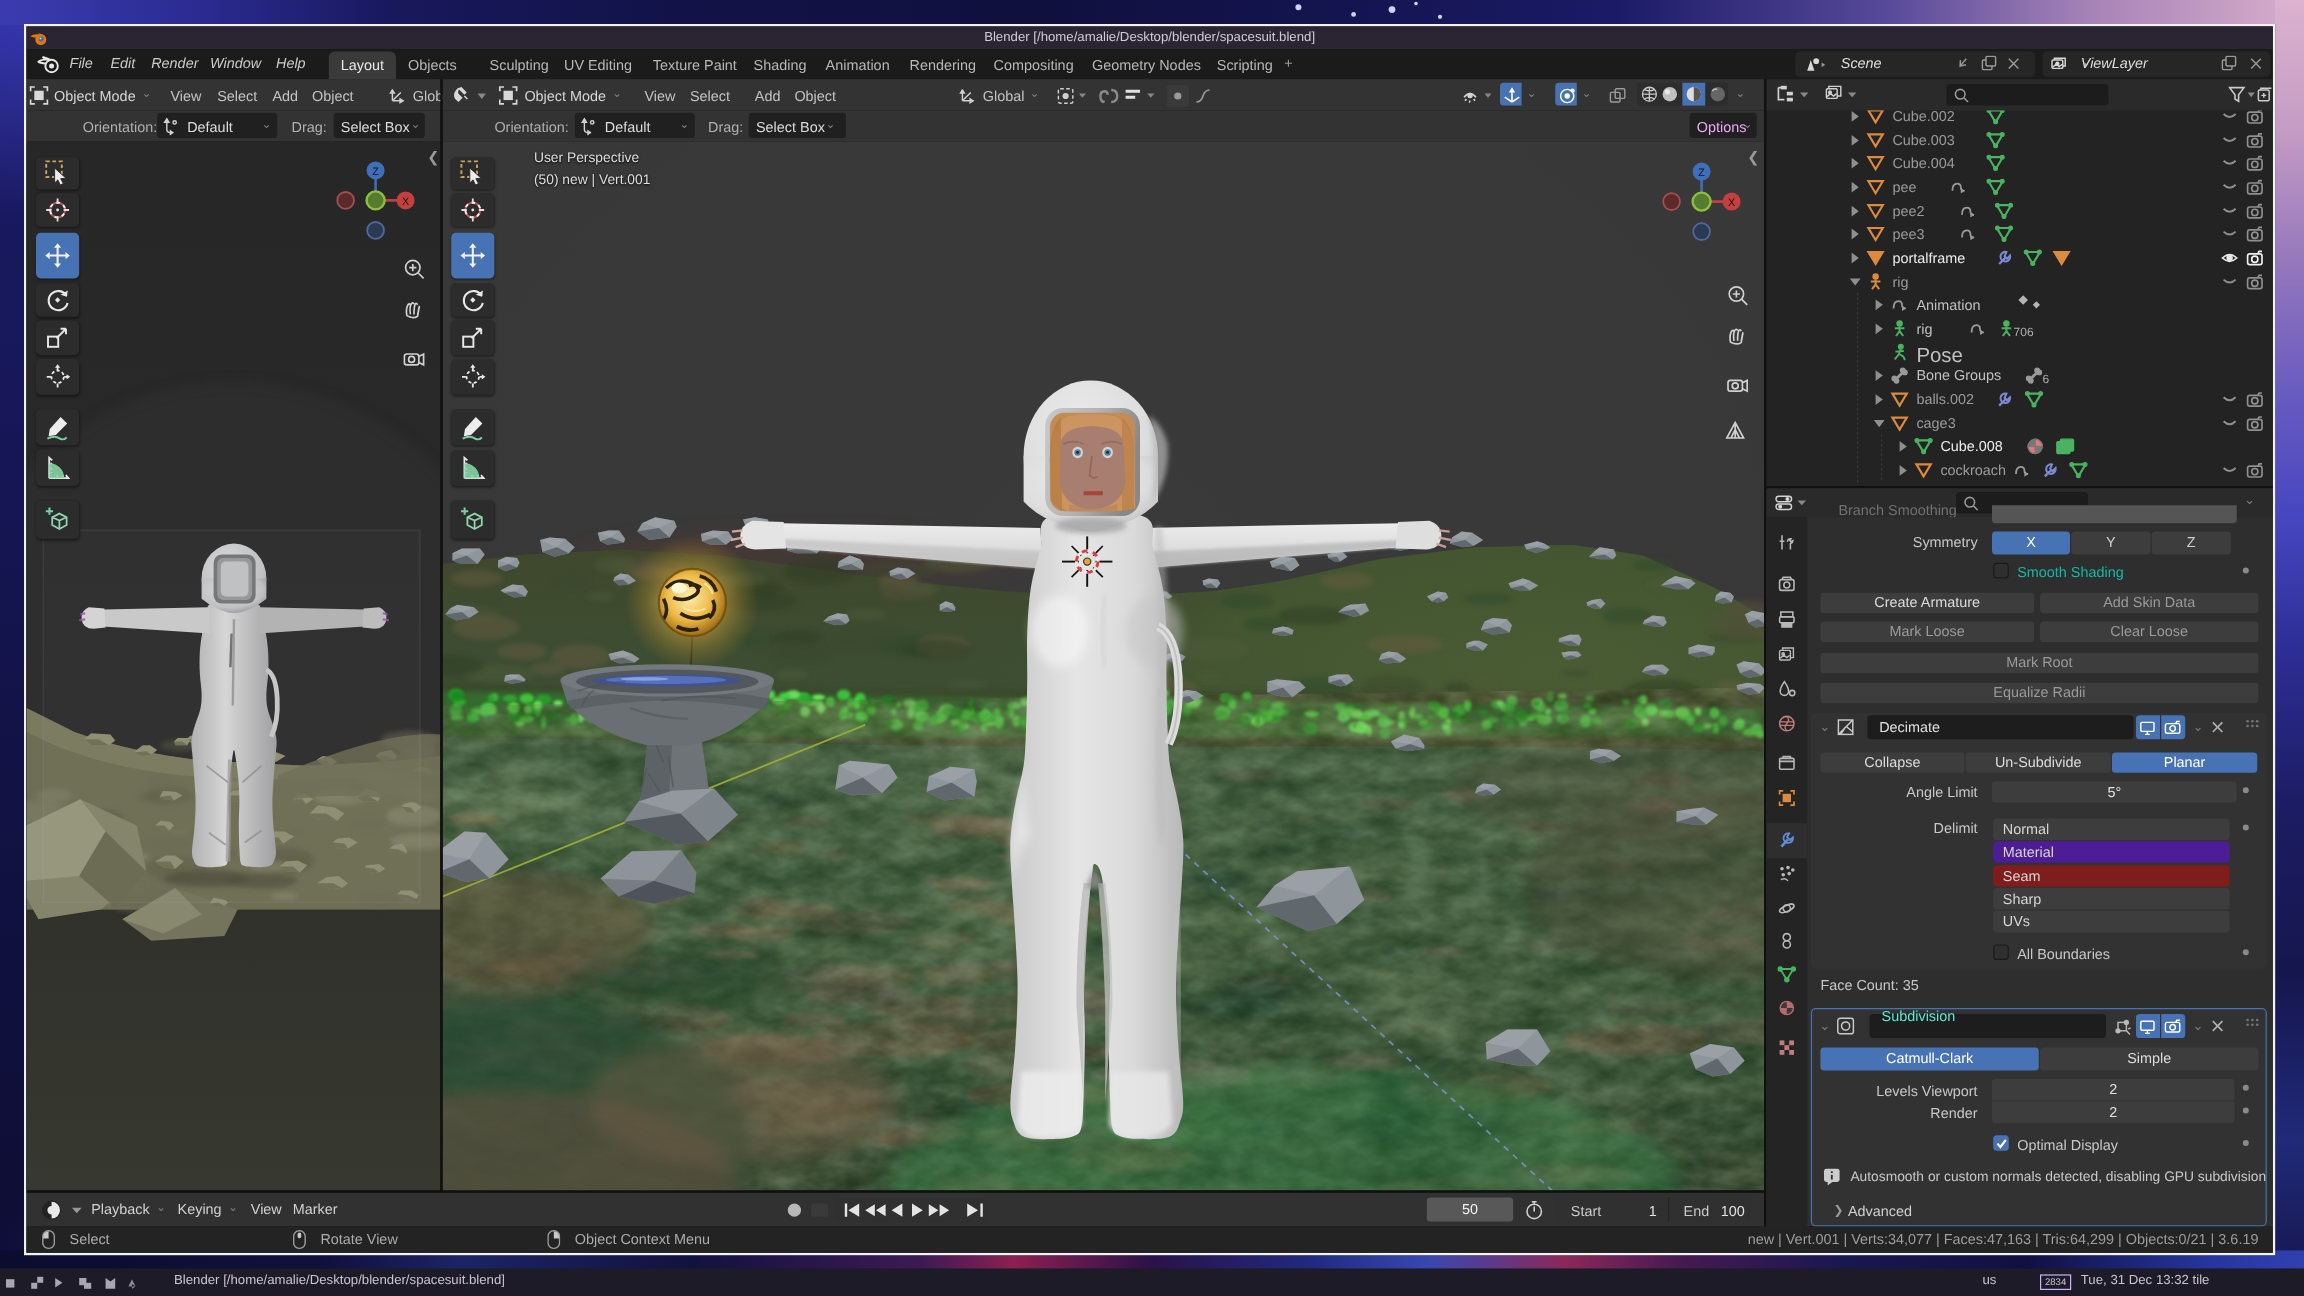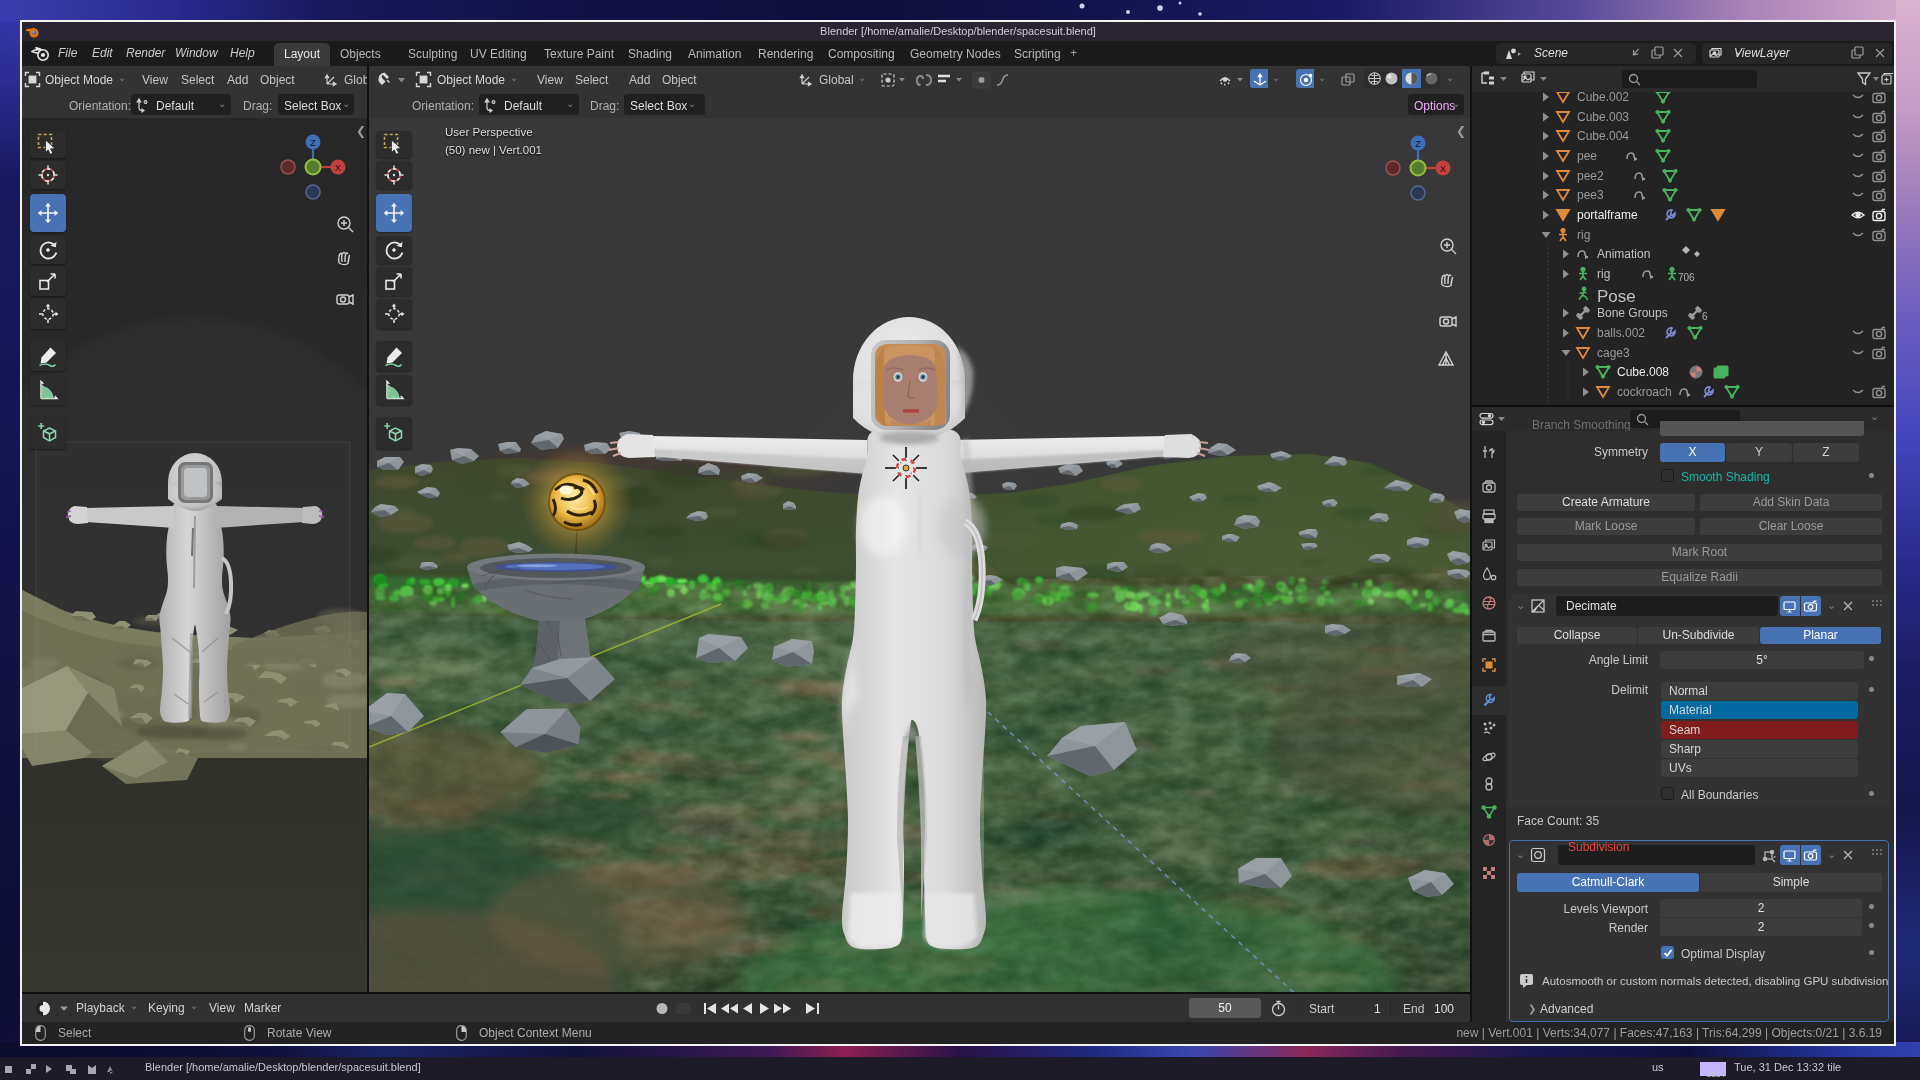--- a/index.html
+++ b/index.html
@@ -66,21 +66,21 @@
         <rect x="27" y="2" width="5" height="5"></rect>
       <path d="M42 3 l6 4 -6 4 z"></path>
         <rect x="62" y="3" width="6" height="6"></rect>
         <rect x="66" y="7" width="6" height="5"></rect>
       <path d="M84 3 h8 v9 h-8 z M84 3 l4 3 4 -3"></path>
         <path d="M106 4 l3 6 h-6 z M109 10 l-3 -2 v4 z" opacity="0.8"></path>
     </g>
   </svg>
   <div class="abs" style="left:145px;top:4px;font-size:11px;">Blender [/home/amalie/Desktop/blender/spacesuit.blend]</div>
   <div class="abs" style="left:1652px;top:4px;">us</div>
-  <div class="abs" style="left:1700px;top:5px;width:26px;height:13px;border:7px solid #c4b5fd;font-size:8px;text-align:center;line-height:12px;">2834</div>
+  <div class="abs" style="left:1700px;top:5px;width:26px;height:13px;border:1px solid #c4b5fd;font-size:8px;text-align:center;line-height:12px;">2834</div>
   <div class="abs" style="left:1734px;top:4px;">Tue, 31 Dec 13:32  tile</div>
 </div>
 
 <div id="win" class="abs">
   <div id="titlebar" class="abs">Blender [/home/amalie/Desktop/blender/spacesuit.blend]</div>
   <svg class="abs" style="left:3px;top:3px" width="15" height="14" viewBox="0 0 15 14">
     <circle cx="9" cy="8" r="4.6" fill="#ea7600"></circle>
     <path d="M5.5 6.5 Q1 6 0.5 5.2 Q1.5 4 5 3.6 L8.5 3.8 L6.5 2 L10.5 3.9 Q12 4.5 12.5 5.5" fill="#ea7600"></path>
     <circle cx="9.3" cy="7.6" r="2.1" fill="#2a6fd0"></circle>
     <circle cx="8.7" cy="7" r="0.8" fill="#cfe0f5"></circle>
@@ -2238,37 +2238,37 @@
         </g>
       </svg>
     <div class="btn" style="left:45px;top:220px;width:120px;height:17px;line-height:17px;background:#3d3d3d;color:#dcdcdc;">Collapse</div>
     <div class="btn" style="left:166px;top:220px;width:121px;height:17px;line-height:17px;background:#3d3d3d;color:#dcdcdc;">Un-Subdivide</div>
     <div class="btn blue" style="left:288px;top:220px;width:121px;height:17px;line-height:17px;">Planar</div>
     <div class="t" style="left:0px;top:246px;width:176px;text-align:right;color:#c8c8c8">Angle Limit</div>
     <div class="btn" style="left:188px;top:244px;width:204px;height:18px;line-height:18px;background:#3d3d3d;color:#e0e0e0;">5°</div>
     <div class="abs" style="left:397px;top:249px;width:5px;height:5px;border-radius:50%;background:#8a8a8a;"></div>
     <div class="t" style="left:0px;top:276px;width:176px;text-align:right;color:#c8c8c8">Delimit</div>
     <div class="btn" style="left:189px;top:275.0px;width:197px;height:18px;line-height:18px;background:#3d3d3d;color:#d6d6d6;text-align:left;padding-left:8px;">Normal</div>
-    <div class="btn" style="left:189px;top:294.3px;width:197px;height:18px;line-height:18px;background:#0369a1;color:#d6d6d6;text-align:left;padding-left:8px;">Material</div>
+    <div class="btn" style="left:189px;top:294.3px;width:197px;height:18px;line-height:18px;background:#4c1d95;color:#d6d6d6;text-align:left;padding-left:8px;">Material</div>
     <div class="btn" style="left:189px;top:313.6px;width:197px;height:18px;line-height:18px;background:#7f1d1d;color:#d6d6d6;text-align:left;padding-left:8px;">Seam</div>
     <div class="btn" style="left:189px;top:332.9px;width:197px;height:18px;line-height:18px;background:#3d3d3d;color:#d6d6d6;text-align:left;padding-left:8px;">Sharp</div>
     <div class="btn" style="left:189px;top:352.2px;width:197px;height:18px;line-height:18px;background:#3d3d3d;color:#d6d6d6;text-align:left;padding-left:8px;">UVs</div>
     <div class="abs" style="left:397px;top:280px;width:5px;height:5px;border-radius:50%;background:#8a8a8a;"></div>
     <div class="chk" style="left:189px;top:380px;"></div>
     <div class="t" style="left:209px;top:381px;color:#c8c8c8">All Boundaries</div>
     <div class="abs" style="left:397px;top:384px;width:5px;height:5px;border-radius:50%;background:#8a8a8a;"></div>
     <div class="t" style="left:45px;top:407px;color:#c8c8c8">Face Count: 35</div>
     <div class="abs" style="left:37px;top:433px;width:380px;height:182px;background:#323232;border:1px solid #4772b3;border-radius:4px;"></div>
     <div class="t dim" style="left:44px;top:441px;font-size:11px">⌄</div>
     <svg class="abs" style="left:58px;top:440px" width="16" height="16" viewBox="0 0 16 16">
         <rect x="1.5" y="1.5" width="13" height="13" rx="2" fill="none" stroke="#ccc" stroke-width="1.2"></rect>
         <circle cx="8" cy="8" r="3.4" fill="none" stroke="#ccc" stroke-width="1.2"></circle>
       </svg>
     <div class="fld" style="left:86px;top:438px;width:197px;height:20px;background:#1d1d1d;"></div>
-    <div class="t" style="left:96px;top:433px;color:#ef4444">Subdivision</div>
+    <div class="t" style="left:96px;top:433px;color:#5eead4">Subdivision</div>
     <svg class="abs" style="left:288px;top:440px" width="17" height="16" viewBox="0 0 17 16">
         <g stroke="#b9b9b9" fill="none" stroke-width="1.2">
           <rect x="5" y="5" width="7" height="7"></rect>
           <circle cx="5" cy="12" r="1.6" fill="#b9b9b9"></circle>
           <circle cx="12" cy="5" r="1.6" fill="#b9b9b9"></circle>
           <path d="M12 12 l3 3 M13.5 10.5 l2 -1"></path>
         </g>
       </svg>
     <div class="abs" style="left:308px;top:438px;width:20px;height:20px;background:#4772b3;border-radius:3px 0 0 3px;"></div>
     <svg class="abs" style="left:310px;top:441px" width="15" height="15" viewBox="0 0 15 15">

